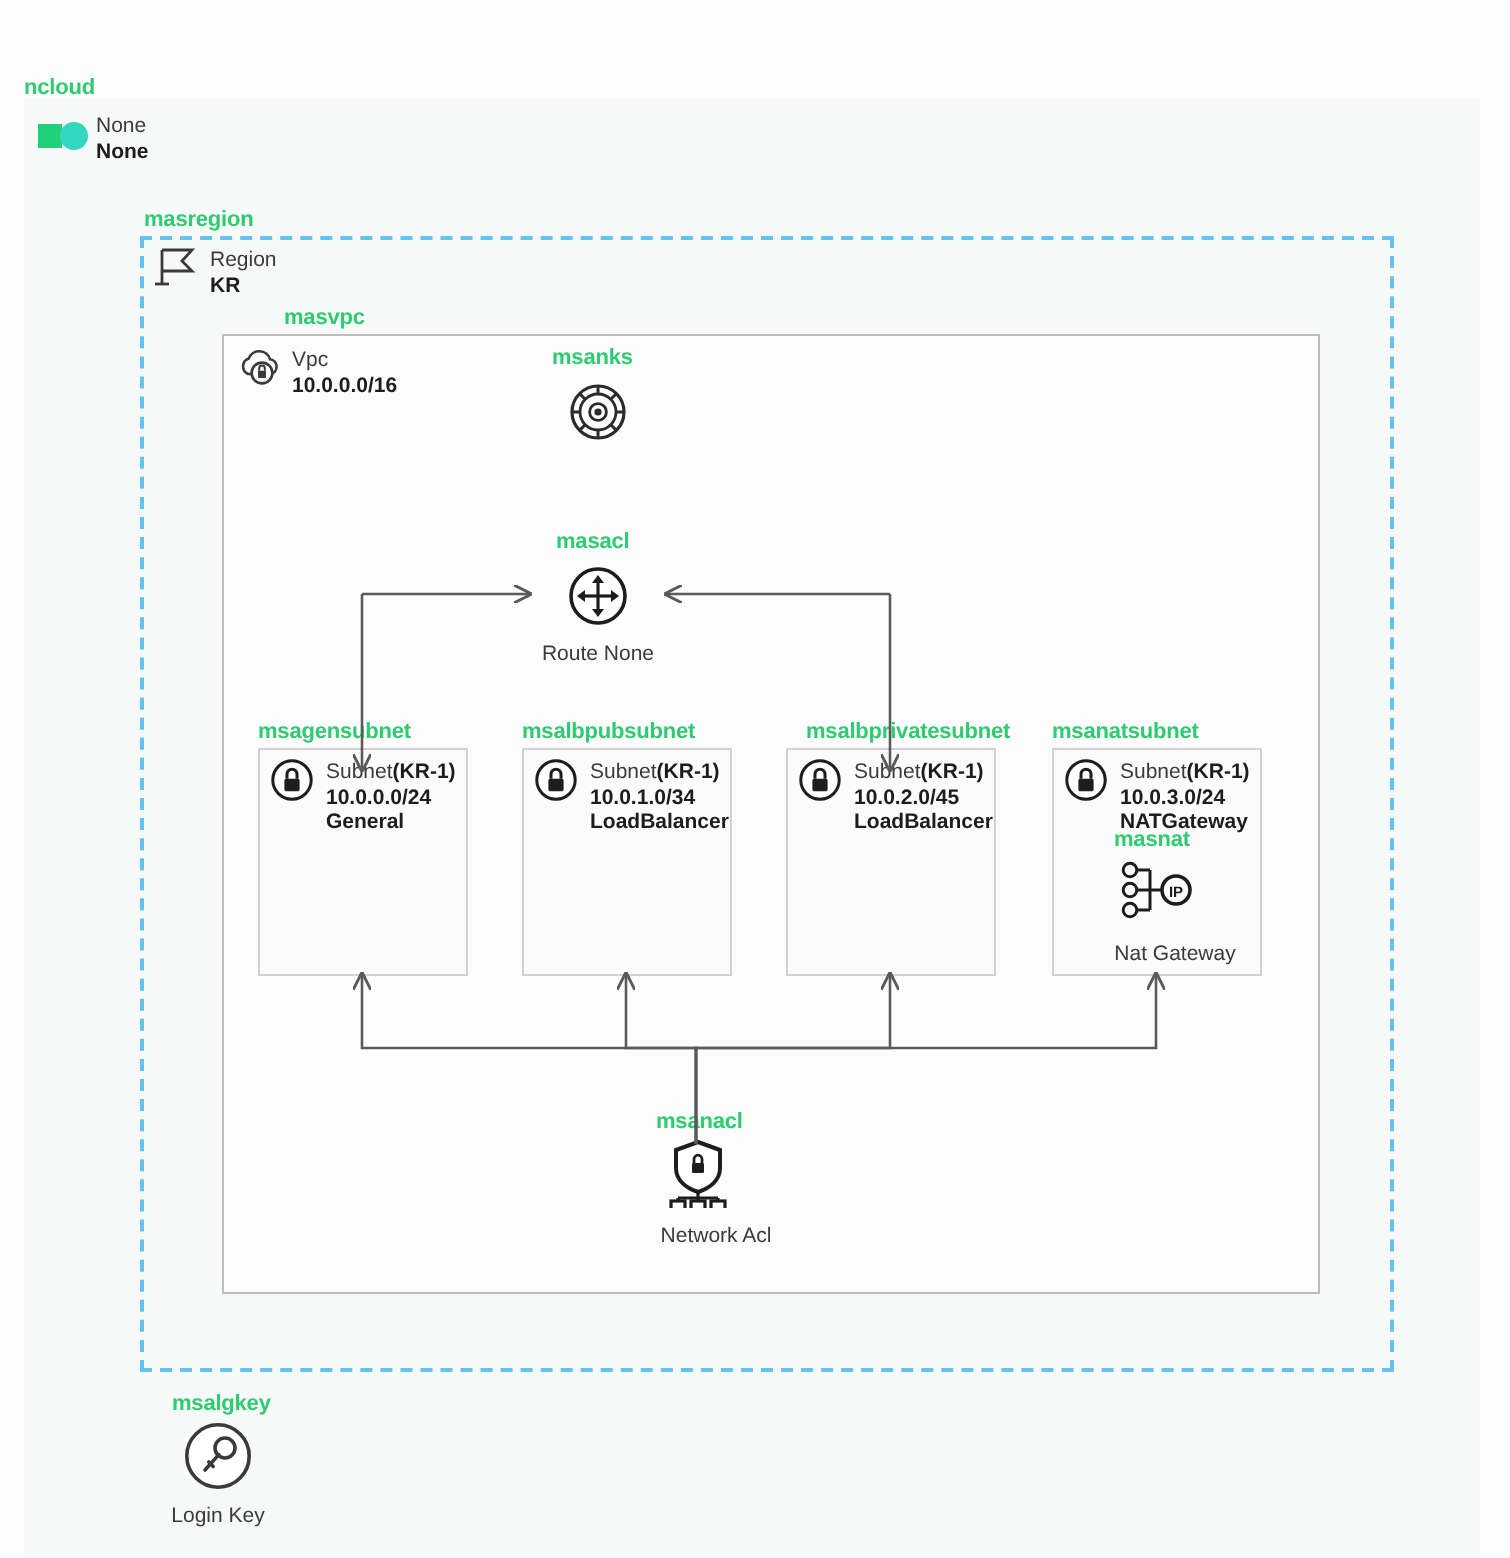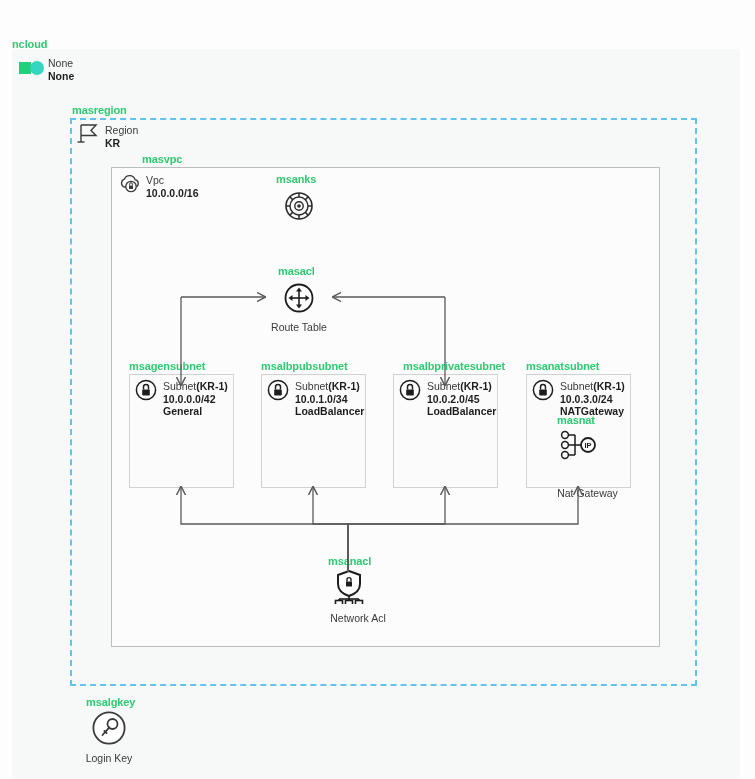--- a/index.html
+++ b/index.html
@@ -104,21 +104,21 @@
           <path d="M16 26.5 l3 -4 h-6 z"></path>
         <path d="M5.5 16 l4 -3 v6 z"></path>
           <path d="M26.5 16 l-4 -3 v6 z"></path>
       </g>
       <g stroke="#1d1d1d" stroke-width="1.6">
         <line x1="16" y1="9" x2="16" y2="23"></line>
           <line x1="9" y1="16" x2="23" y2="16"></line>
       </g>
     </svg>
   </div>
-  <div class="ctr" style="left:249px;top:289px;width:100px;">Route Table</div>
+  <div class="ctr" style="left:249px;top:289px;width:100px;">Route None</div>
 
   <div class="subnet-box" style="left:129px;"></div>
   <div class="subnet-box" style="left:261px;"></div>
   <div class="subnet-box" style="left:393px;"></div>
   <div class="subnet-box" style="left:526px;"></div>
 
   <div class="lbl" style="left:129px;top:328px;">msagensubnet</div>
   <div class="lbl" style="left:261px;top:328px;">msalbpubsubnet</div>
   <div class="lbl" style="left:393px;top:328px;padding-left:10px;">msalbprivatesubnet</div>
   <div class="lbl" style="left:526px;top:328px;">msanatsubnet</div>
@@ -147,21 +147,21 @@
   <div class="icn" style="left:532px;top:347px;">
     <svg width="22" height="22" viewBox="0 0 22 22">
       <circle cx="11" cy="11" r="9.6" fill="#fff" stroke="#1d1d1d" stroke-width="1.5"></circle>
       <rect x="7.2" y="10.4" width="7.6" height="6.2" rx="0.8" fill="#1d1d1d"></rect>
       <path d="M8.5 10.4 V8.1 a2.5 2.5 0 0 1 5 0 v2.3" fill="none" stroke="#1d1d1d" stroke-width="1.5"></path>
     </svg>
   </div>
 
   <div class="cap" style="left:163px;top:348px;">
     <span>Subnet</span><b>(KR-1)</b><br>
-    <b>10.0.0.0/42</b><br>
+    <b>10.0.0.0/24</b><br>
     <b>General</b>
   </div>
   <div class="cap" style="left:295px;top:348px;">
     <span>Subnet</span><b>(KR-1)</b><br>
     <b>10.0.1.0/34</b><br>
     <b>LoadBalancer</b>
   </div>
   <div class="cap" style="left:427px;top:348px;">
     <span>Subnet</span><b>(KR-1)</b><br>
     <b>10.0.2.0/45</b><br>
@@ -182,21 +182,21 @@
           <circle cx="5" cy="25" r="3.4"></circle>
         <line x1="8.4" y1="5" x2="15" y2="5"></line>
           <line x1="8.4" y1="25" x2="15" y2="25"></line>
         <line x1="15" y1="5" x2="15" y2="25"></line>
           <line x1="8.4" y1="15" x2="22" y2="15"></line>
       </g>
       <circle cx="28" cy="15" r="7" fill="#fff" stroke="#1d1d1d" stroke-width="1.8"></circle>
       <text x="28" y="18.4" font-family="Liberation Sans, sans-serif" font-size="7.5" font-weight="bold" fill="#1d1d1d" text-anchor="middle">IP</text>
     </svg>
   </div>
-  <div class="ctr" style="left:528px;top:455px;width:119px;">Nat Gateway</div>
+  <div class="ctr" style="left:528px;top:439px;width:119px;">Nat Gateway</div>
 
   <div class="lbl" style="left:328px;top:523px;">msanacl</div>
   <div class="icn" style="left:333px;top:538px;">
     <svg width="32" height="34" viewBox="0 0 32 34">
       <path d="M16 1 L27 5 V14 C27 20 22 24 16 26 C10 24 5 20 5 14 V5 Z" fill="#fff" stroke="#1d1d1d" stroke-width="2"></path>
       <rect x="13" y="11.5" width="6" height="5" rx="0.6" fill="#1d1d1d"></rect>
       <path d="M14 11.5 V9.6 a2 2 0 0 1 4 0 v1.9" fill="none" stroke="#1d1d1d" stroke-width="1.4"></path>
       <g stroke="#1d1d1d" stroke-width="1.6" fill="none">
         <line x1="16" y1="26" x2="16" y2="29"></line>
         <line x1="6" y1="29" x2="26" y2="29"></line>

